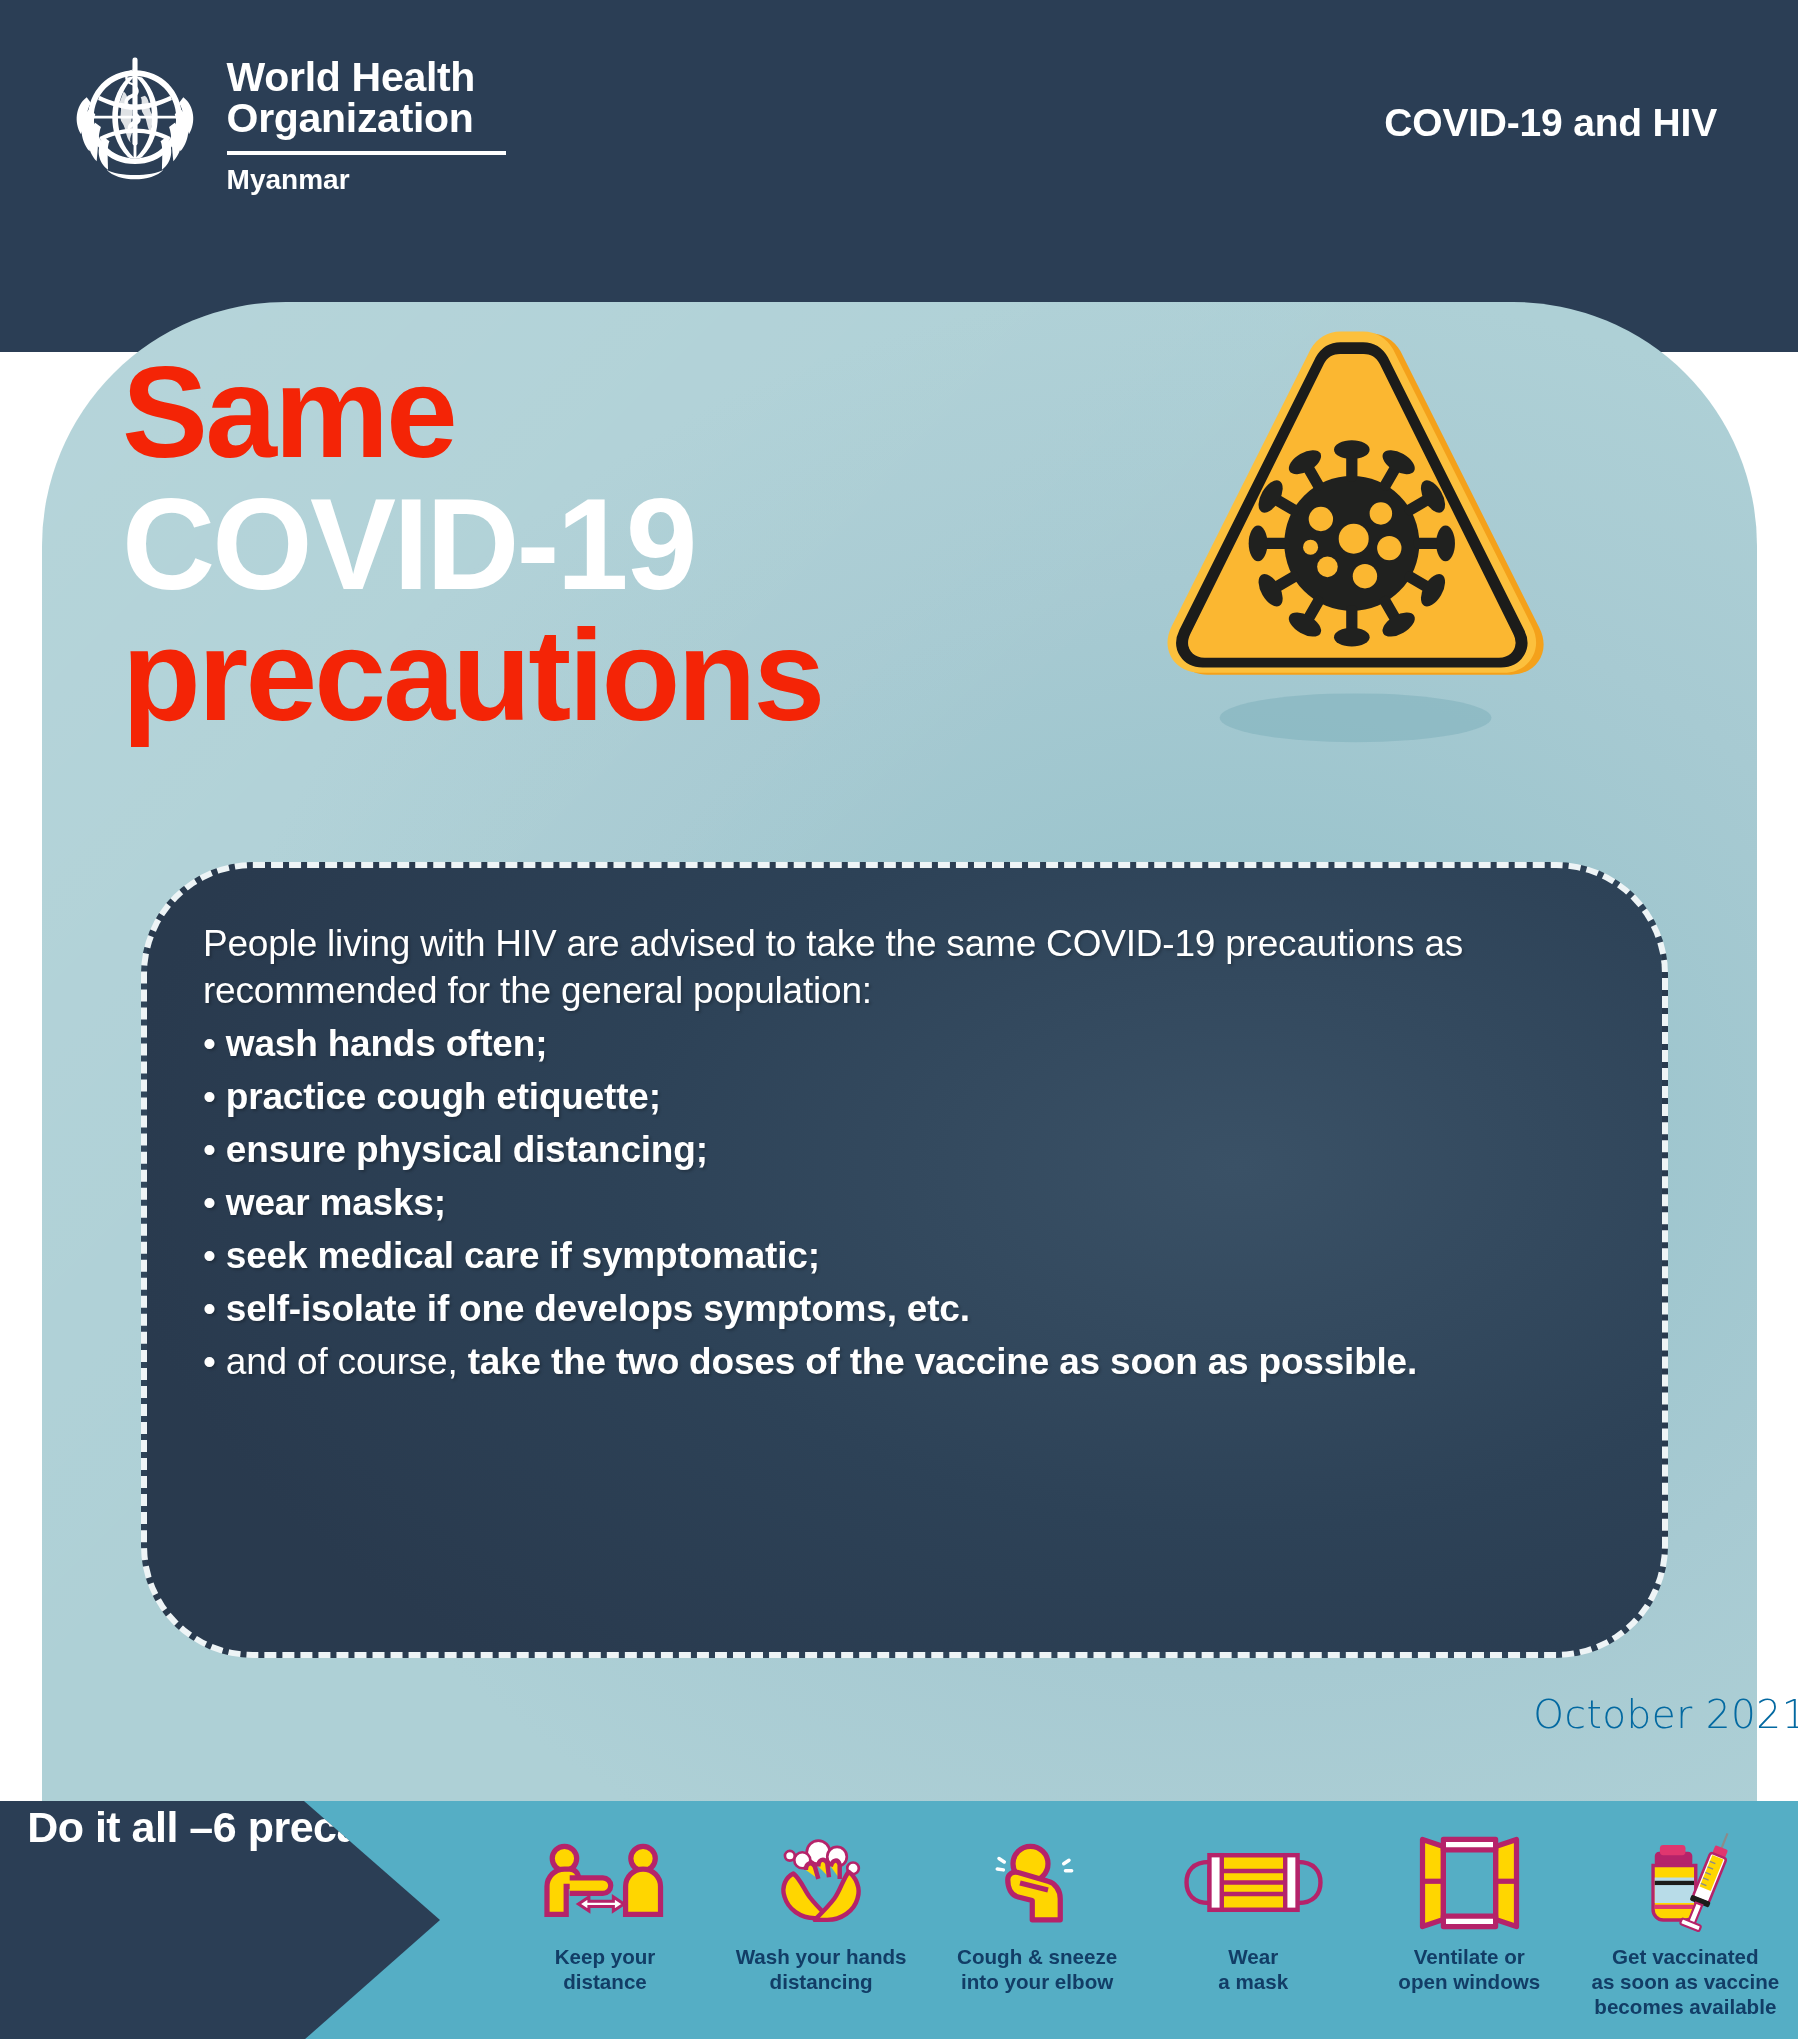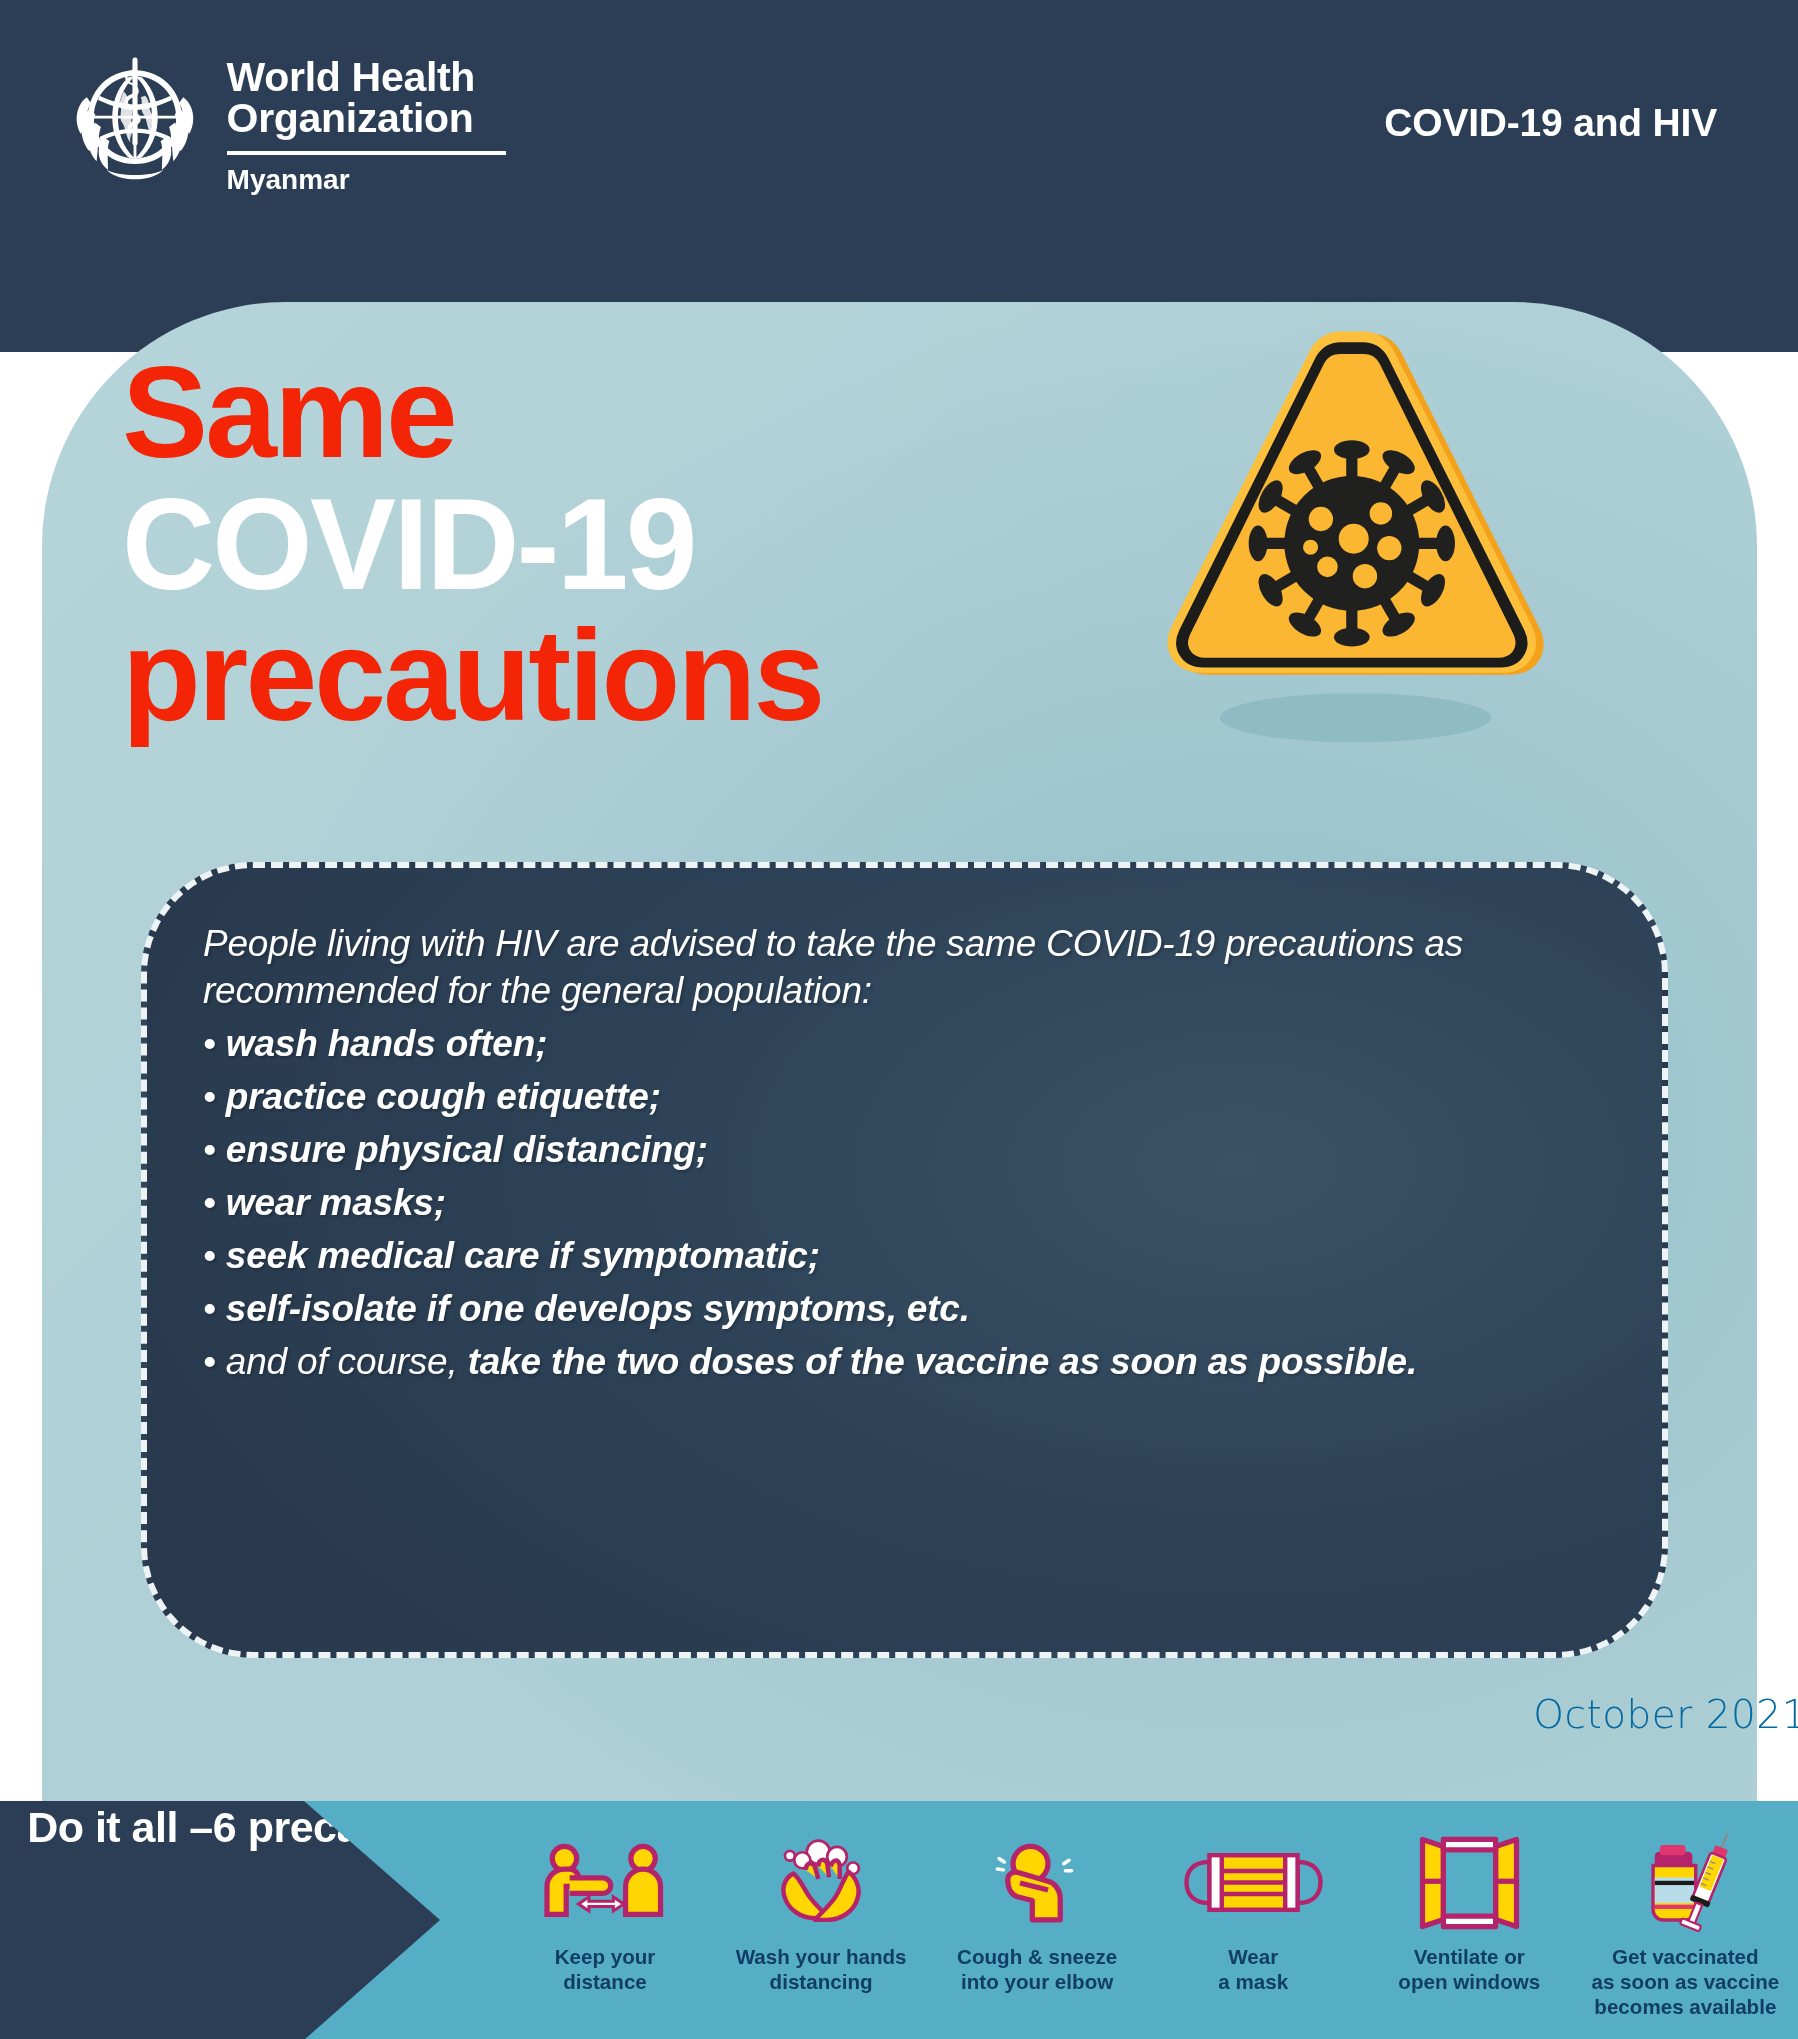--- a/index.html
+++ b/index.html
@@ -67,21 +67,20 @@
     background: #2b3e55;
     background-image: radial-gradient(ellipse 1124px 656px at 72% 38%, #3a5166 0%, #2d4257 55%, #293a4e 100%);
     border: 6.6px dashed #eef4f6;
     border-radius: 112px;
     z-index: 4;
     padding: 52px 58px 0 56px;
   }
   .tb-line {
     color: #ffffff; font-size: 37px; line-height: 1.28; letter-spacing: -0.2px;
     text-shadow: 1.9px 1.9px 2.8px rgba(0,0,0,0.22);
-    font-style: italic;
   }
   .tb-intro { font-weight: normal; }
   .tb-bullet { margin-top: 5.6px; }
   .tb-bullet .dot { font-weight: normal; }
   .tb-bullet b { font-weight: bold; }
 
   
   .date-line {
     position: absolute; left: 8px; top: 1692px; width: 1799px;
     text-align: right; color: #0369a1; font-size: 39px; font-weight: 300;

